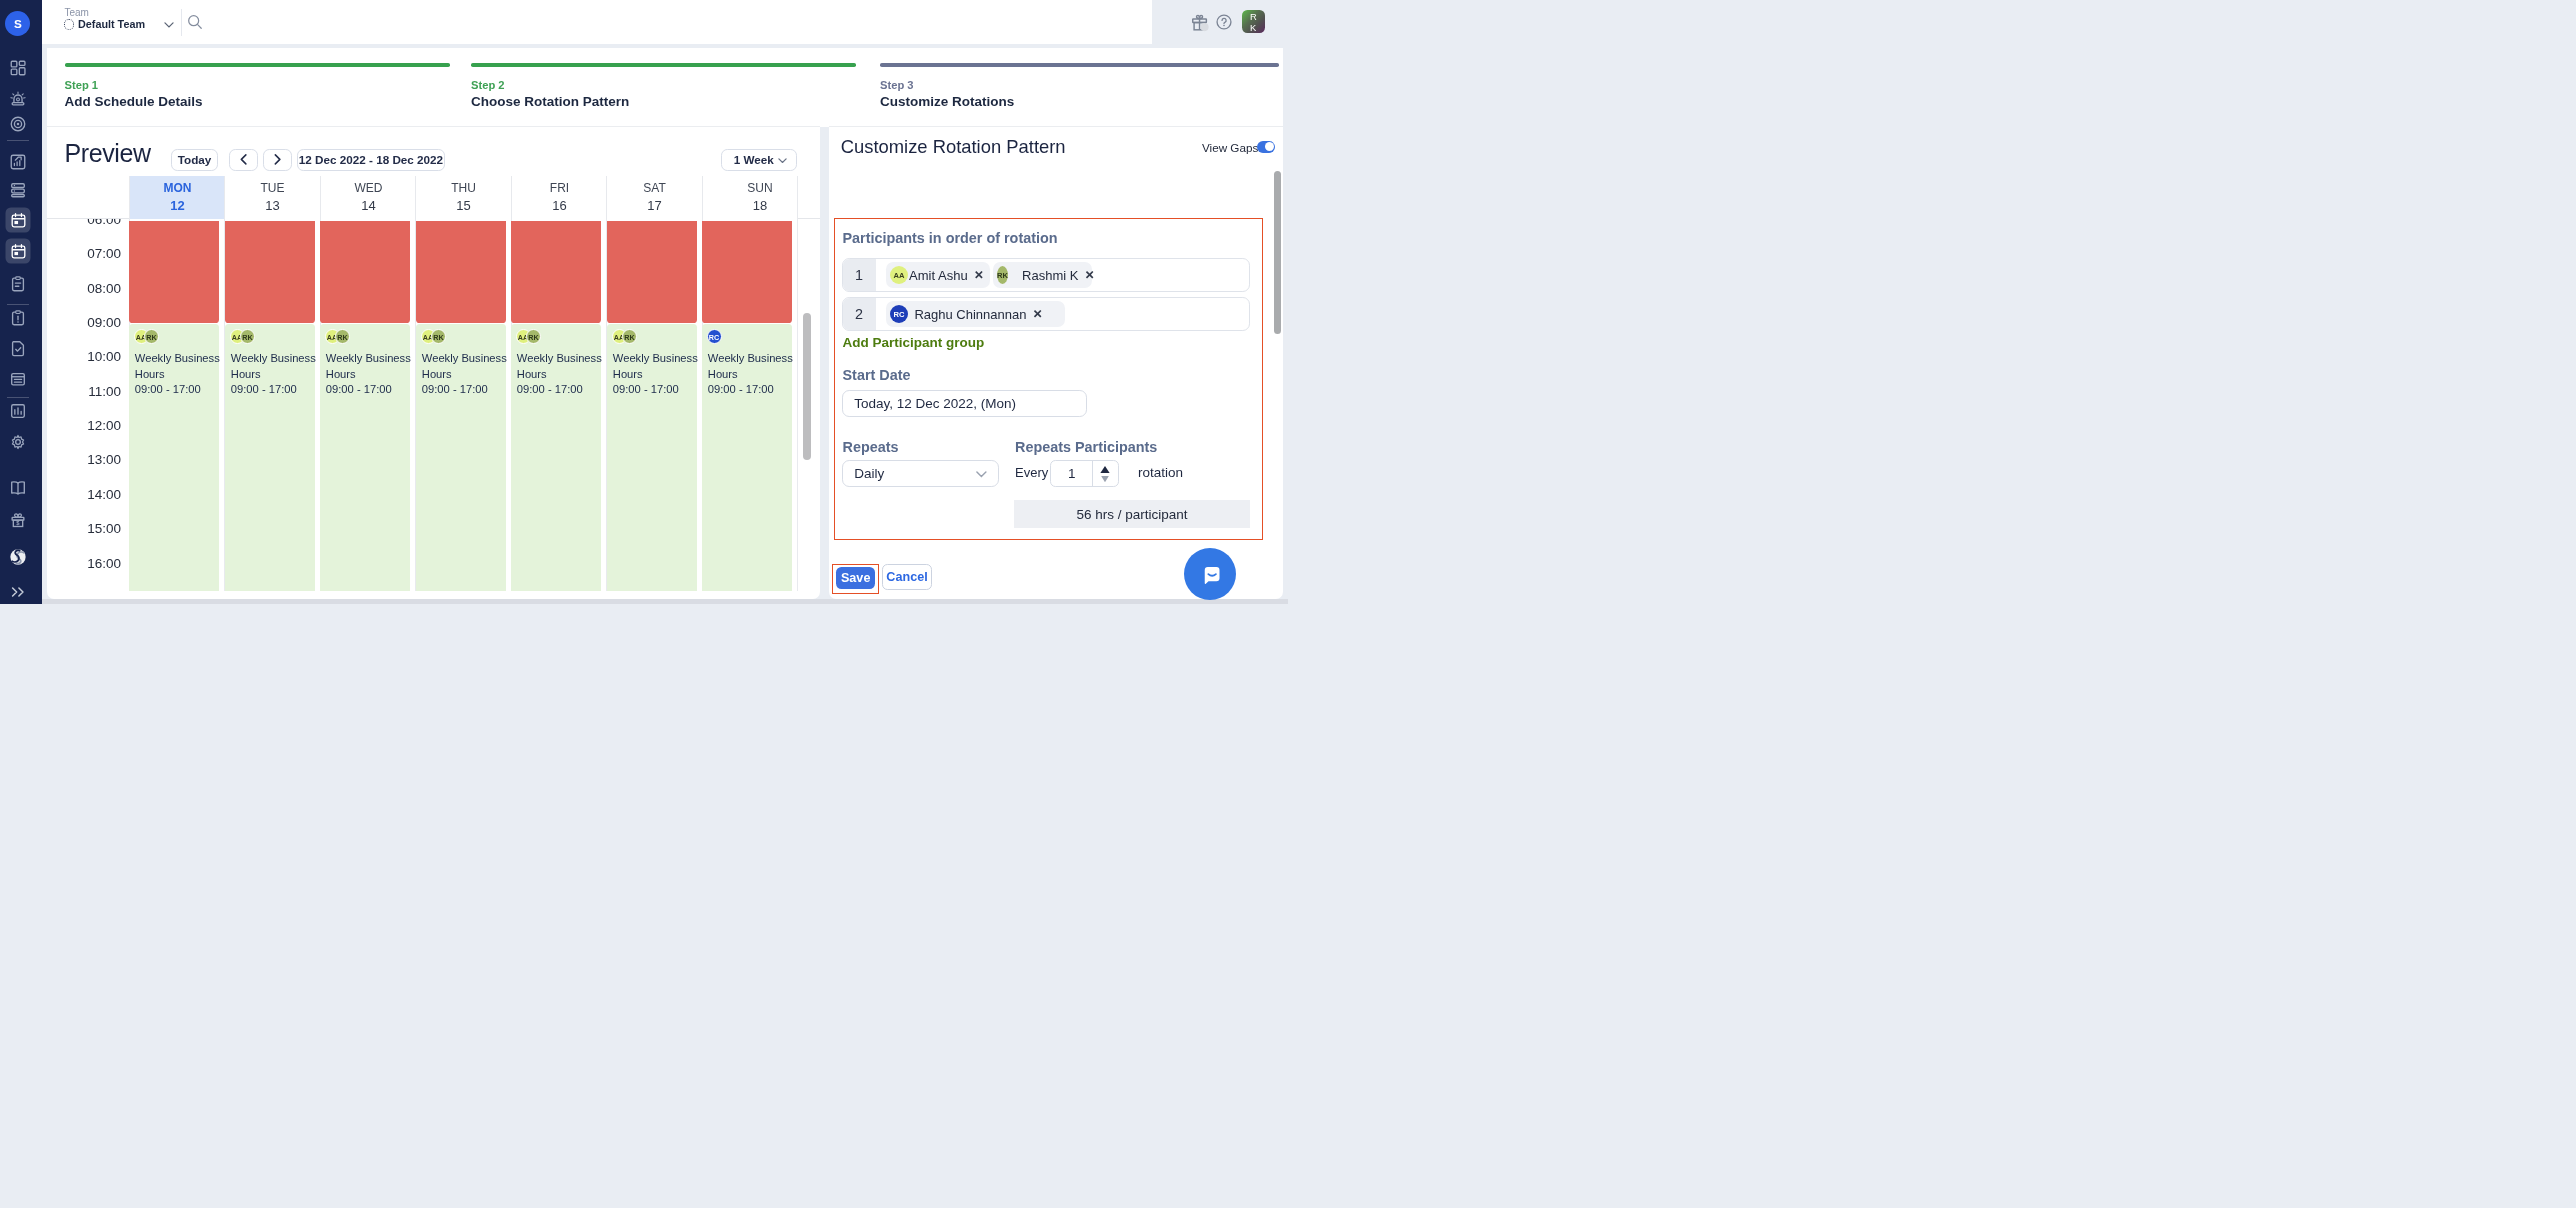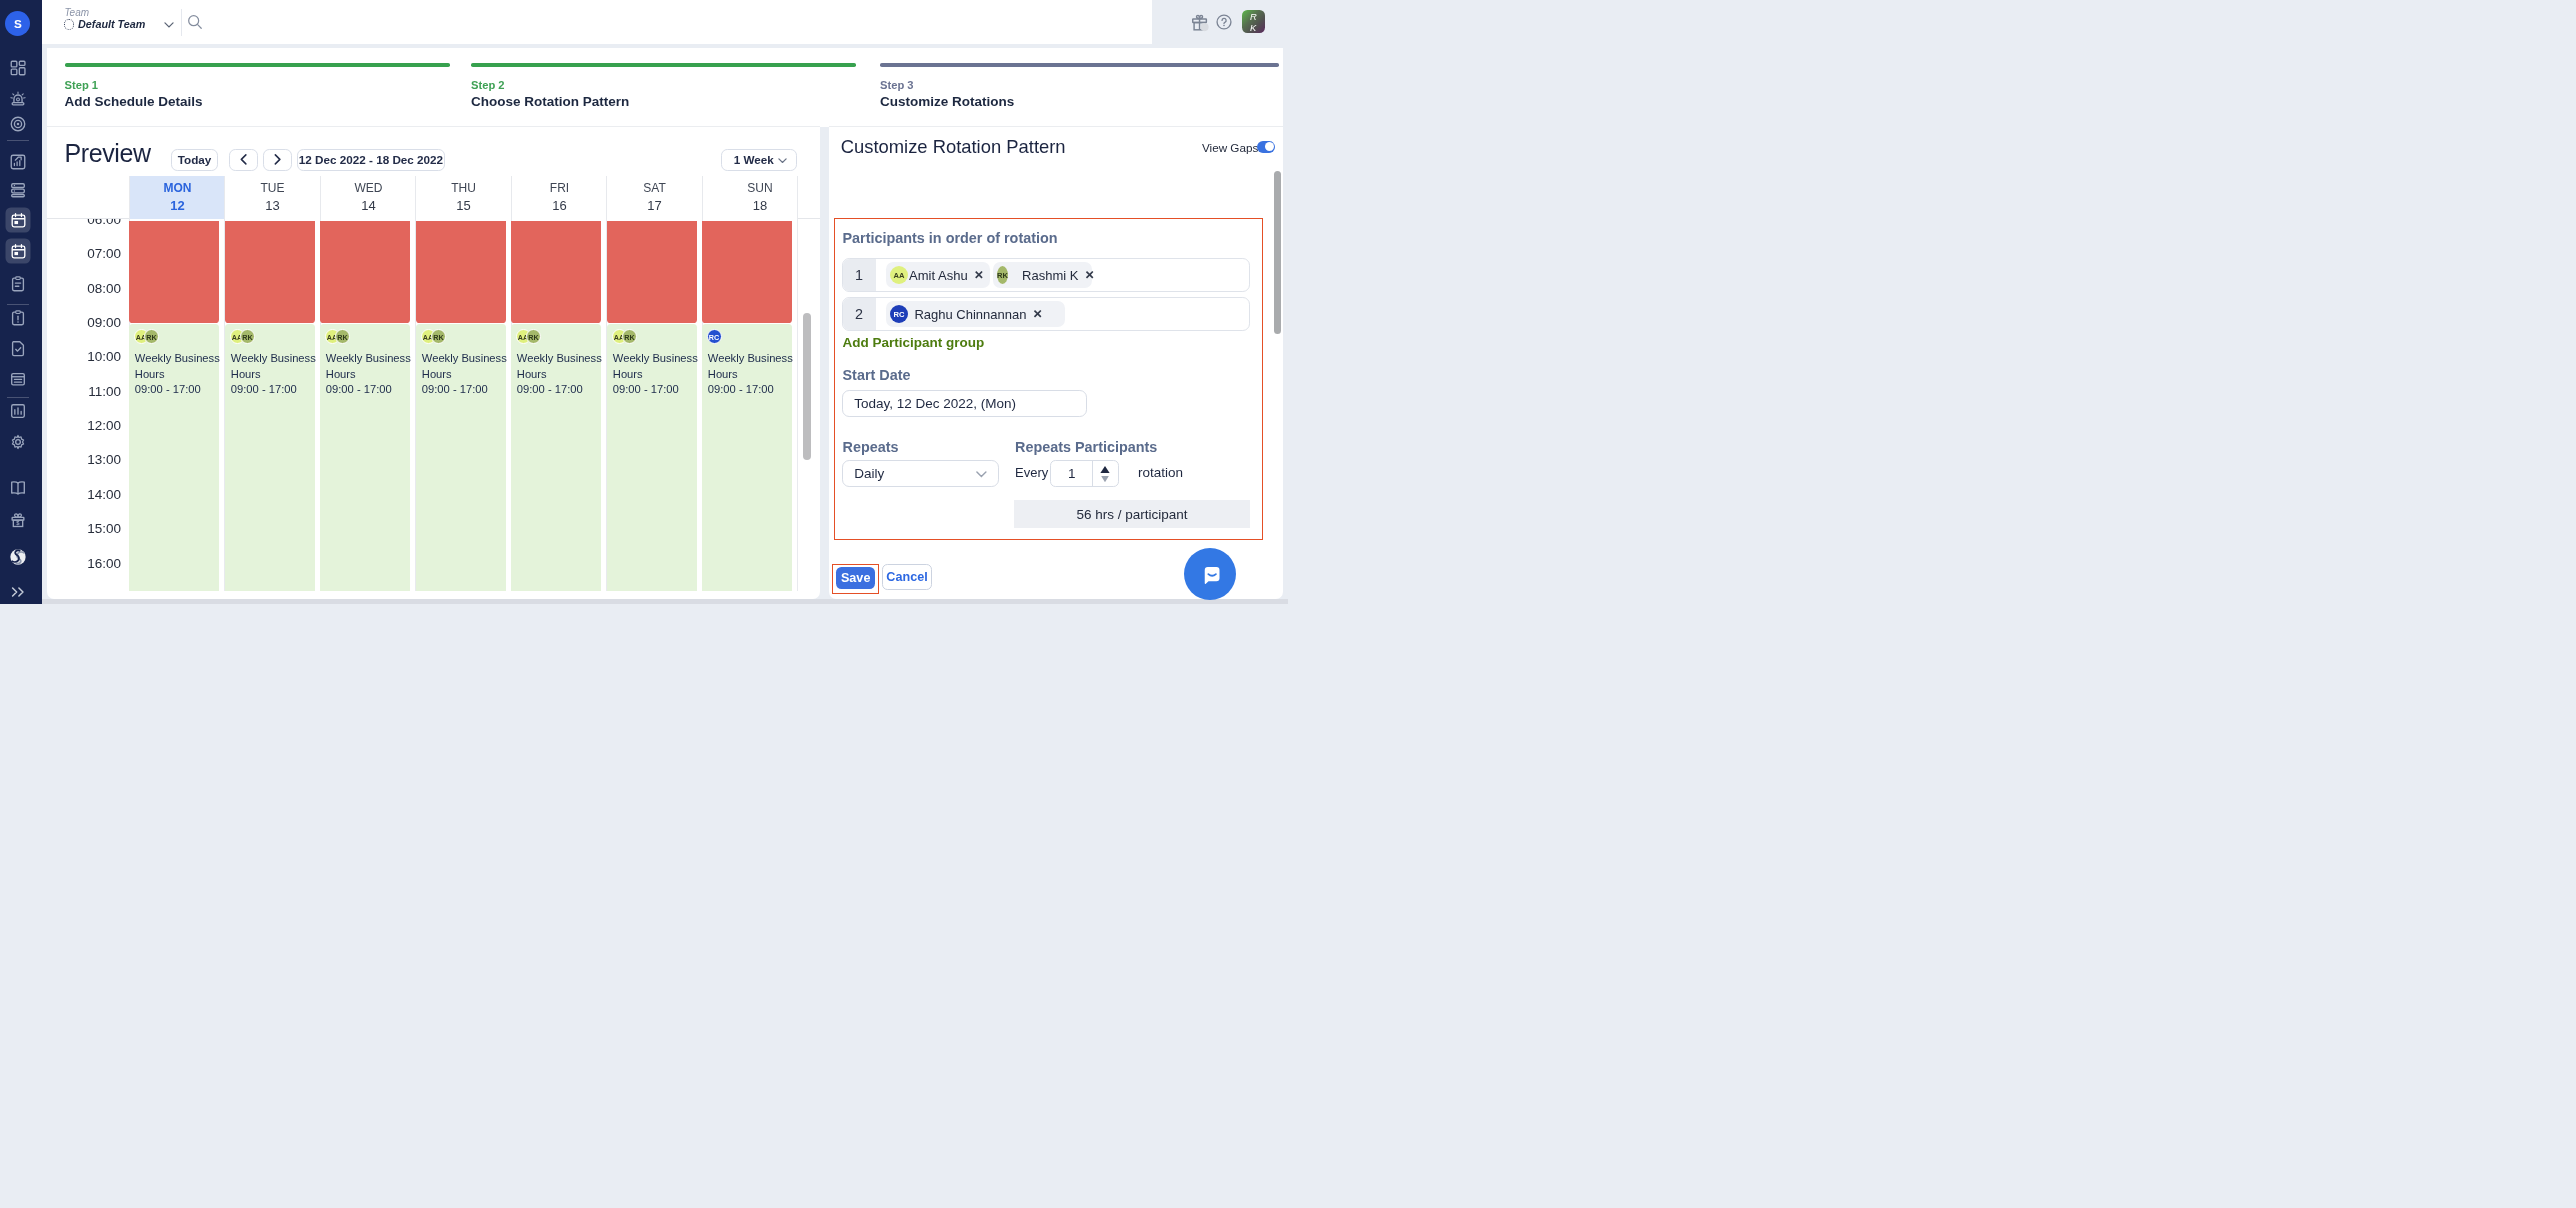--- a/index.html
+++ b/index.html
@@ -7,21 +7,21 @@
 .abs { position:absolute; }
 
 
 #sidebar { position:absolute; left:0; top:0; width:42px; height:604px; background:#16234d; z-index:30; }
 #sidebar .slot { position:absolute; left:18px; transform:translate(-50%,-50%); display:flex; align-items:center; justify-content:center; }
 #sidebar .divider { position:absolute; left:7.2px; width:21.5px; height:0.9px; background:rgba(255,255,255,0.22); }
 #savatar { position:absolute; left:5.4px; top:10.8px; width:25px; height:25px; border-radius:50%; background:#2d62e9; color:#fff; font-size:11.7px; font-weight:bold; display:flex; align-items:center; justify-content:center; }
 .actbg { background:rgba(255,255,255,0.16); border-radius:5.4px; width:25px; height:25px; }
 
 
-#tophdr { position:absolute; left:42px; top:0; width:1110px; height:44px; background:#fff; z-index:20;font-style:italic; }
+#tophdr { position:absolute; left:42px; top:0; width:1110px; height:44px; background:#fff; z-index:20; }
 #teamlbl { position:absolute; left:22.4px; top:7.2px; font-size:10px; color:#8b94a8; }
 #teamname { position:absolute; left:36px; top:18.4px; font-size:10.8px; font-weight:bold; color:#1d2840; }
 #teamicon { position:absolute; left:21.5px; top:19px; width:10.8px; height:10.8px; border:1.3px dotted #3a455e; border-radius:50%; }
 #teamchev { position:absolute; left:122px; top:21.5px; }
 #hdrdiv { position:absolute; left:139px; top:9px; width:0.9px; height:27px; background:#e5e8ee; }
 #rk { position:absolute; left:1200px; top:10px; width:23px; height:23px; border-radius:5.4px; background:linear-gradient(135deg,#5cb94a 0%,#566e4f 40%,#51524f 65%,#5c2a5e 100%); color:#fff; font-size:9.4px; display:flex; align-items:center; justify-content:center; letter-spacing:0.9px;padding-left:8px; }
 
 
 #stepper { position:absolute; left:47px; top:48px; width:1236px; height:79px; background:#fff; }
 .sbar { position:absolute; top:15.3px; height:3.6px; border-radius:1.8px; }

